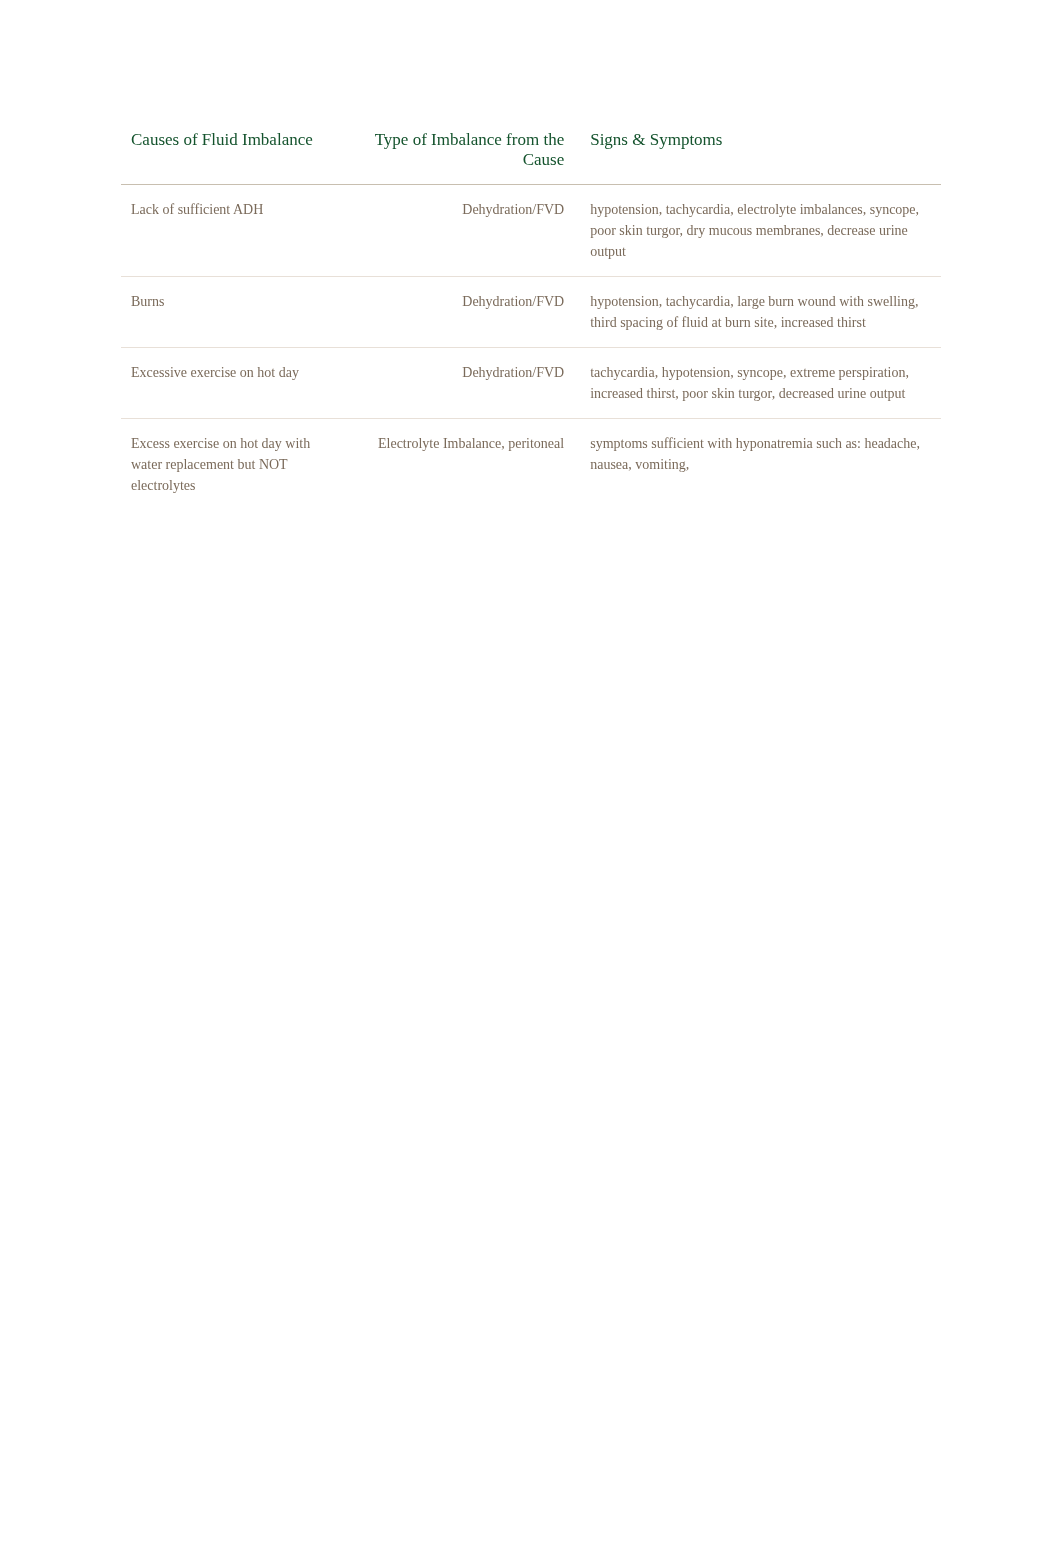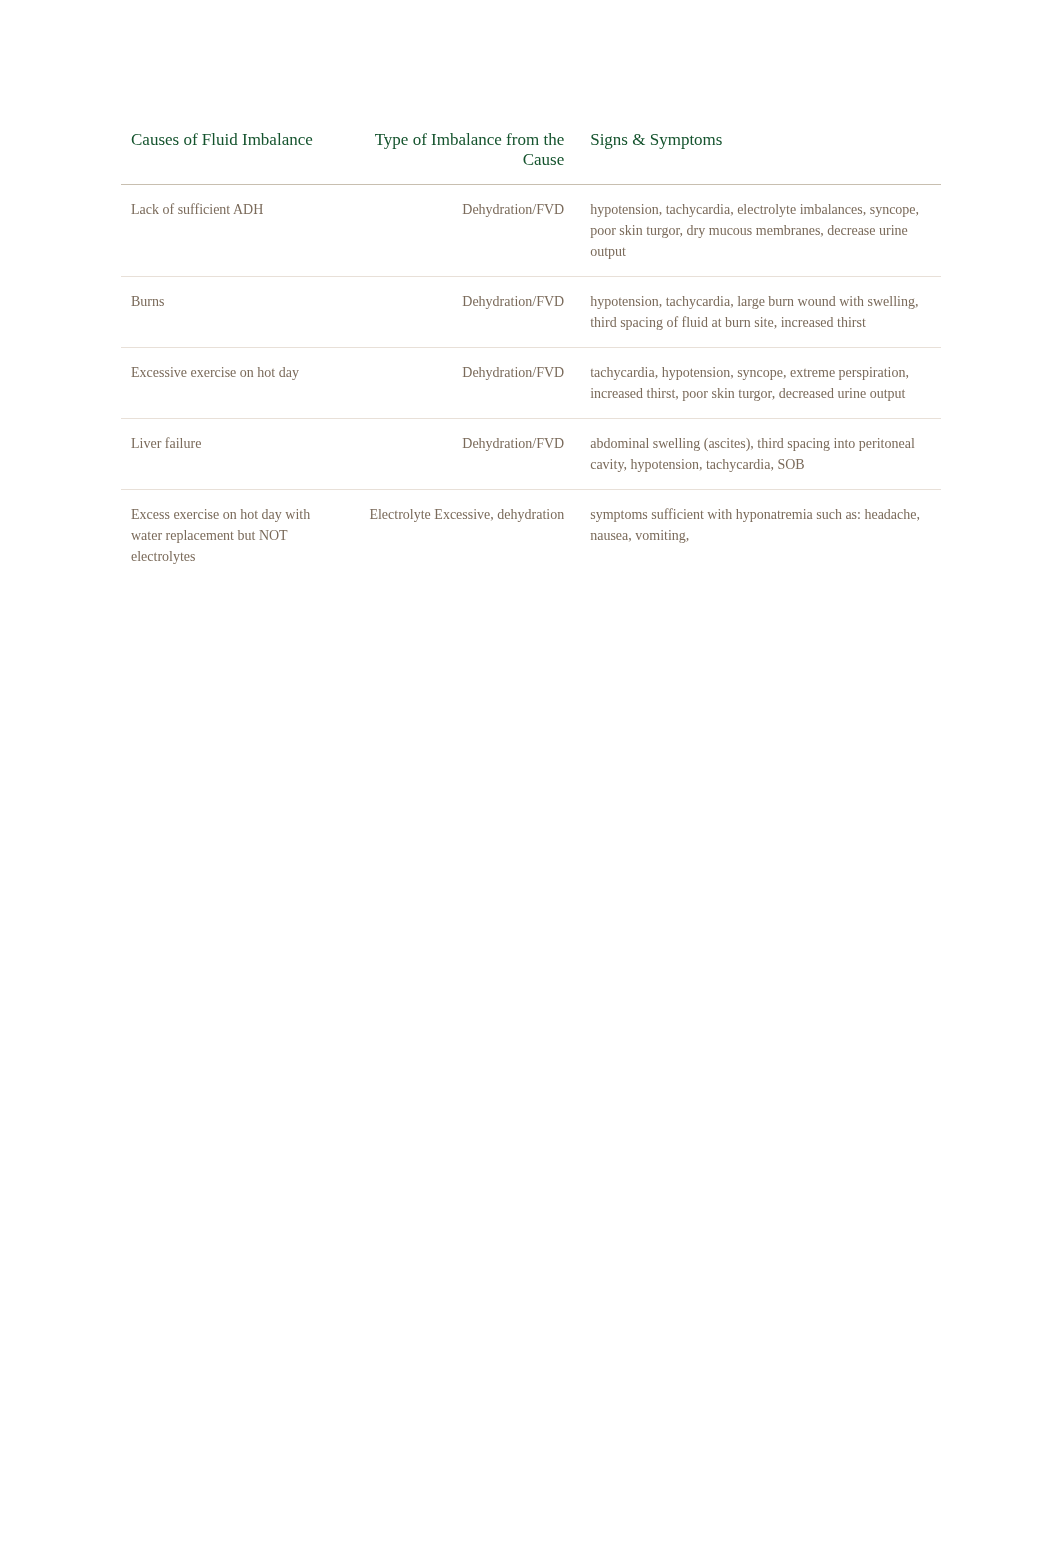--- a/index.html
+++ b/index.html
@@ -94,24 +94,19 @@
           <td class="col-cause">Burns</td>
           <td class="col-type">Dehydration/FVD</td>
           <td class="col-signs">hypotension, tachycardia, large burn wound with swelling, third spacing of fluid at burn site, increased thirst</td>
         </tr>
         <tr>
           <td class="col-cause">Excessive exercise on hot day</td>
           <td class="col-type">Dehydration/FVD</td>
           <td class="col-signs">tachycardia, hypotension, syncope, extreme perspiration, increased thirst, poor skin turgor, decreased urine output</td>
         </tr>
         <tr>
-          <td class="col-cause">Liver failure</td>
-          <td class="col-type">Dehydration/FVD</td>
-          <td class="col-signs">abdominal swelling (ascites), third spacing into peritoneal cavity, hypotension, tachycardia, SOB</td>
-        </tr>
-        <tr>
           <td class="col-cause">Excess exercise on hot day with water replacement but NOT electrolytes</td>
-          <td class="col-type">Electrolyte Excessive, dehydration</td>
+          <td class="col-type">Electrolyte Imbalance, peritoneal</td>
           <td class="col-signs">symptoms sufficient with hyponatremia such as: headache, nausea, vomiting,</td>
         </tr>
       </tbody>
   </table>
 </div>
 
 </body></html>

